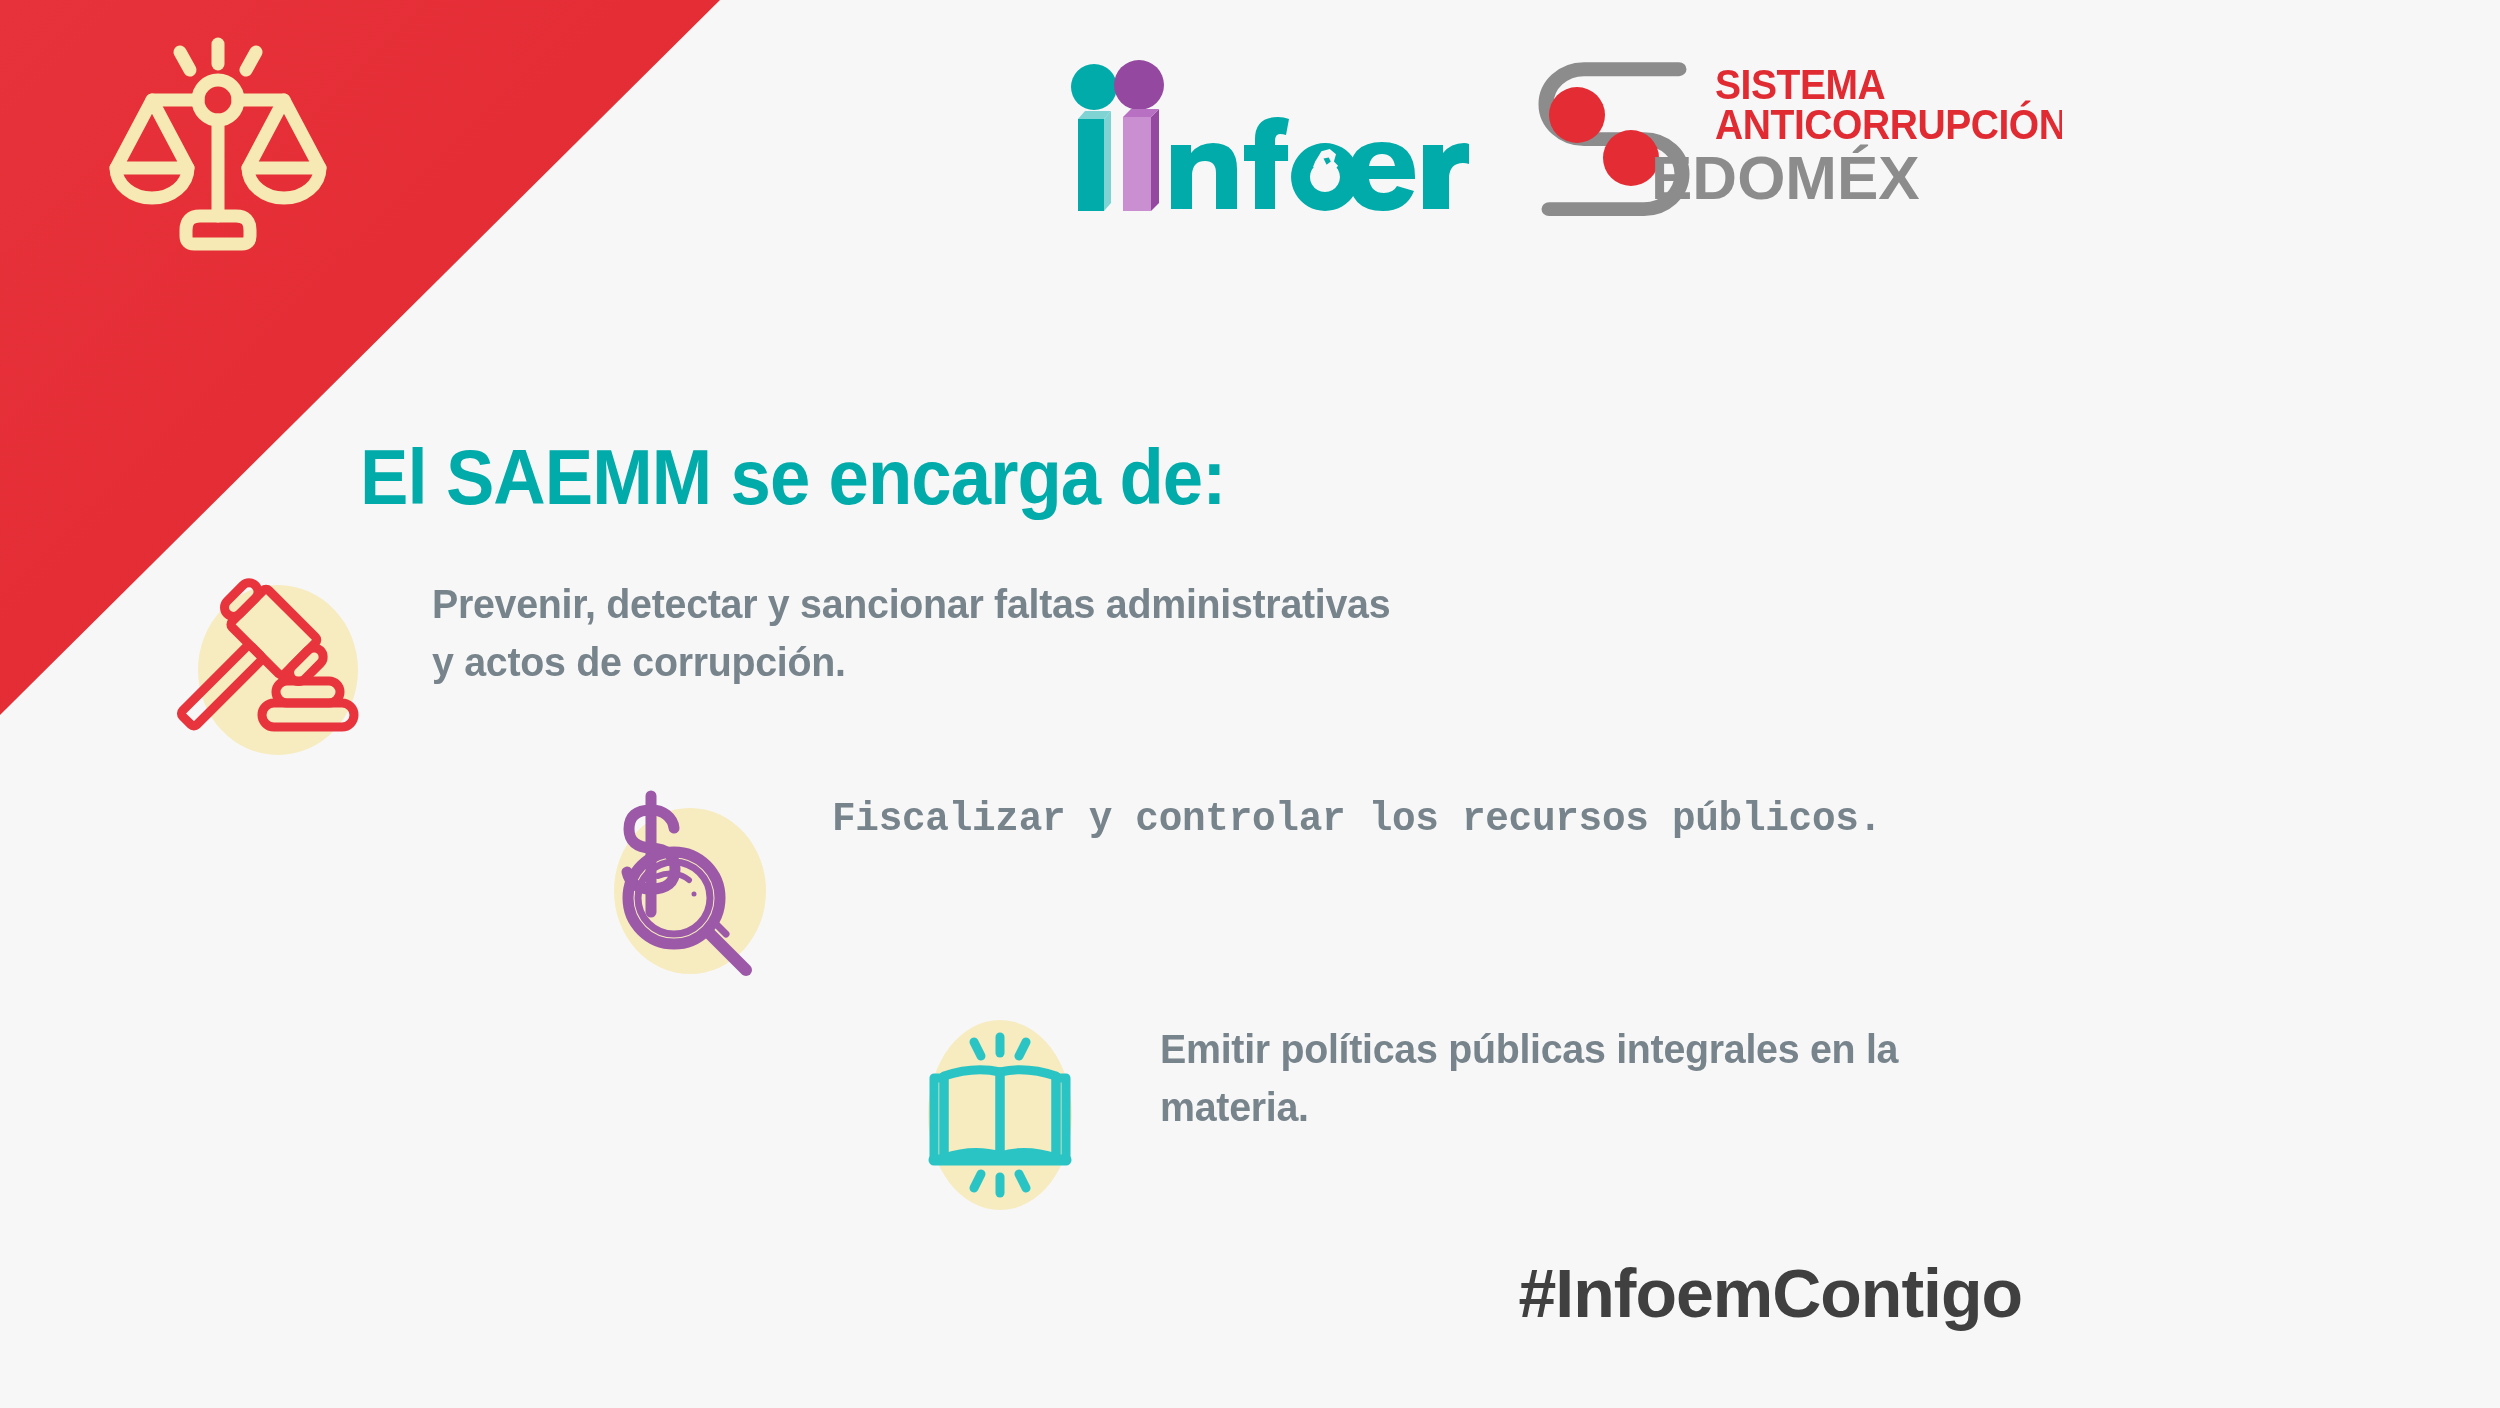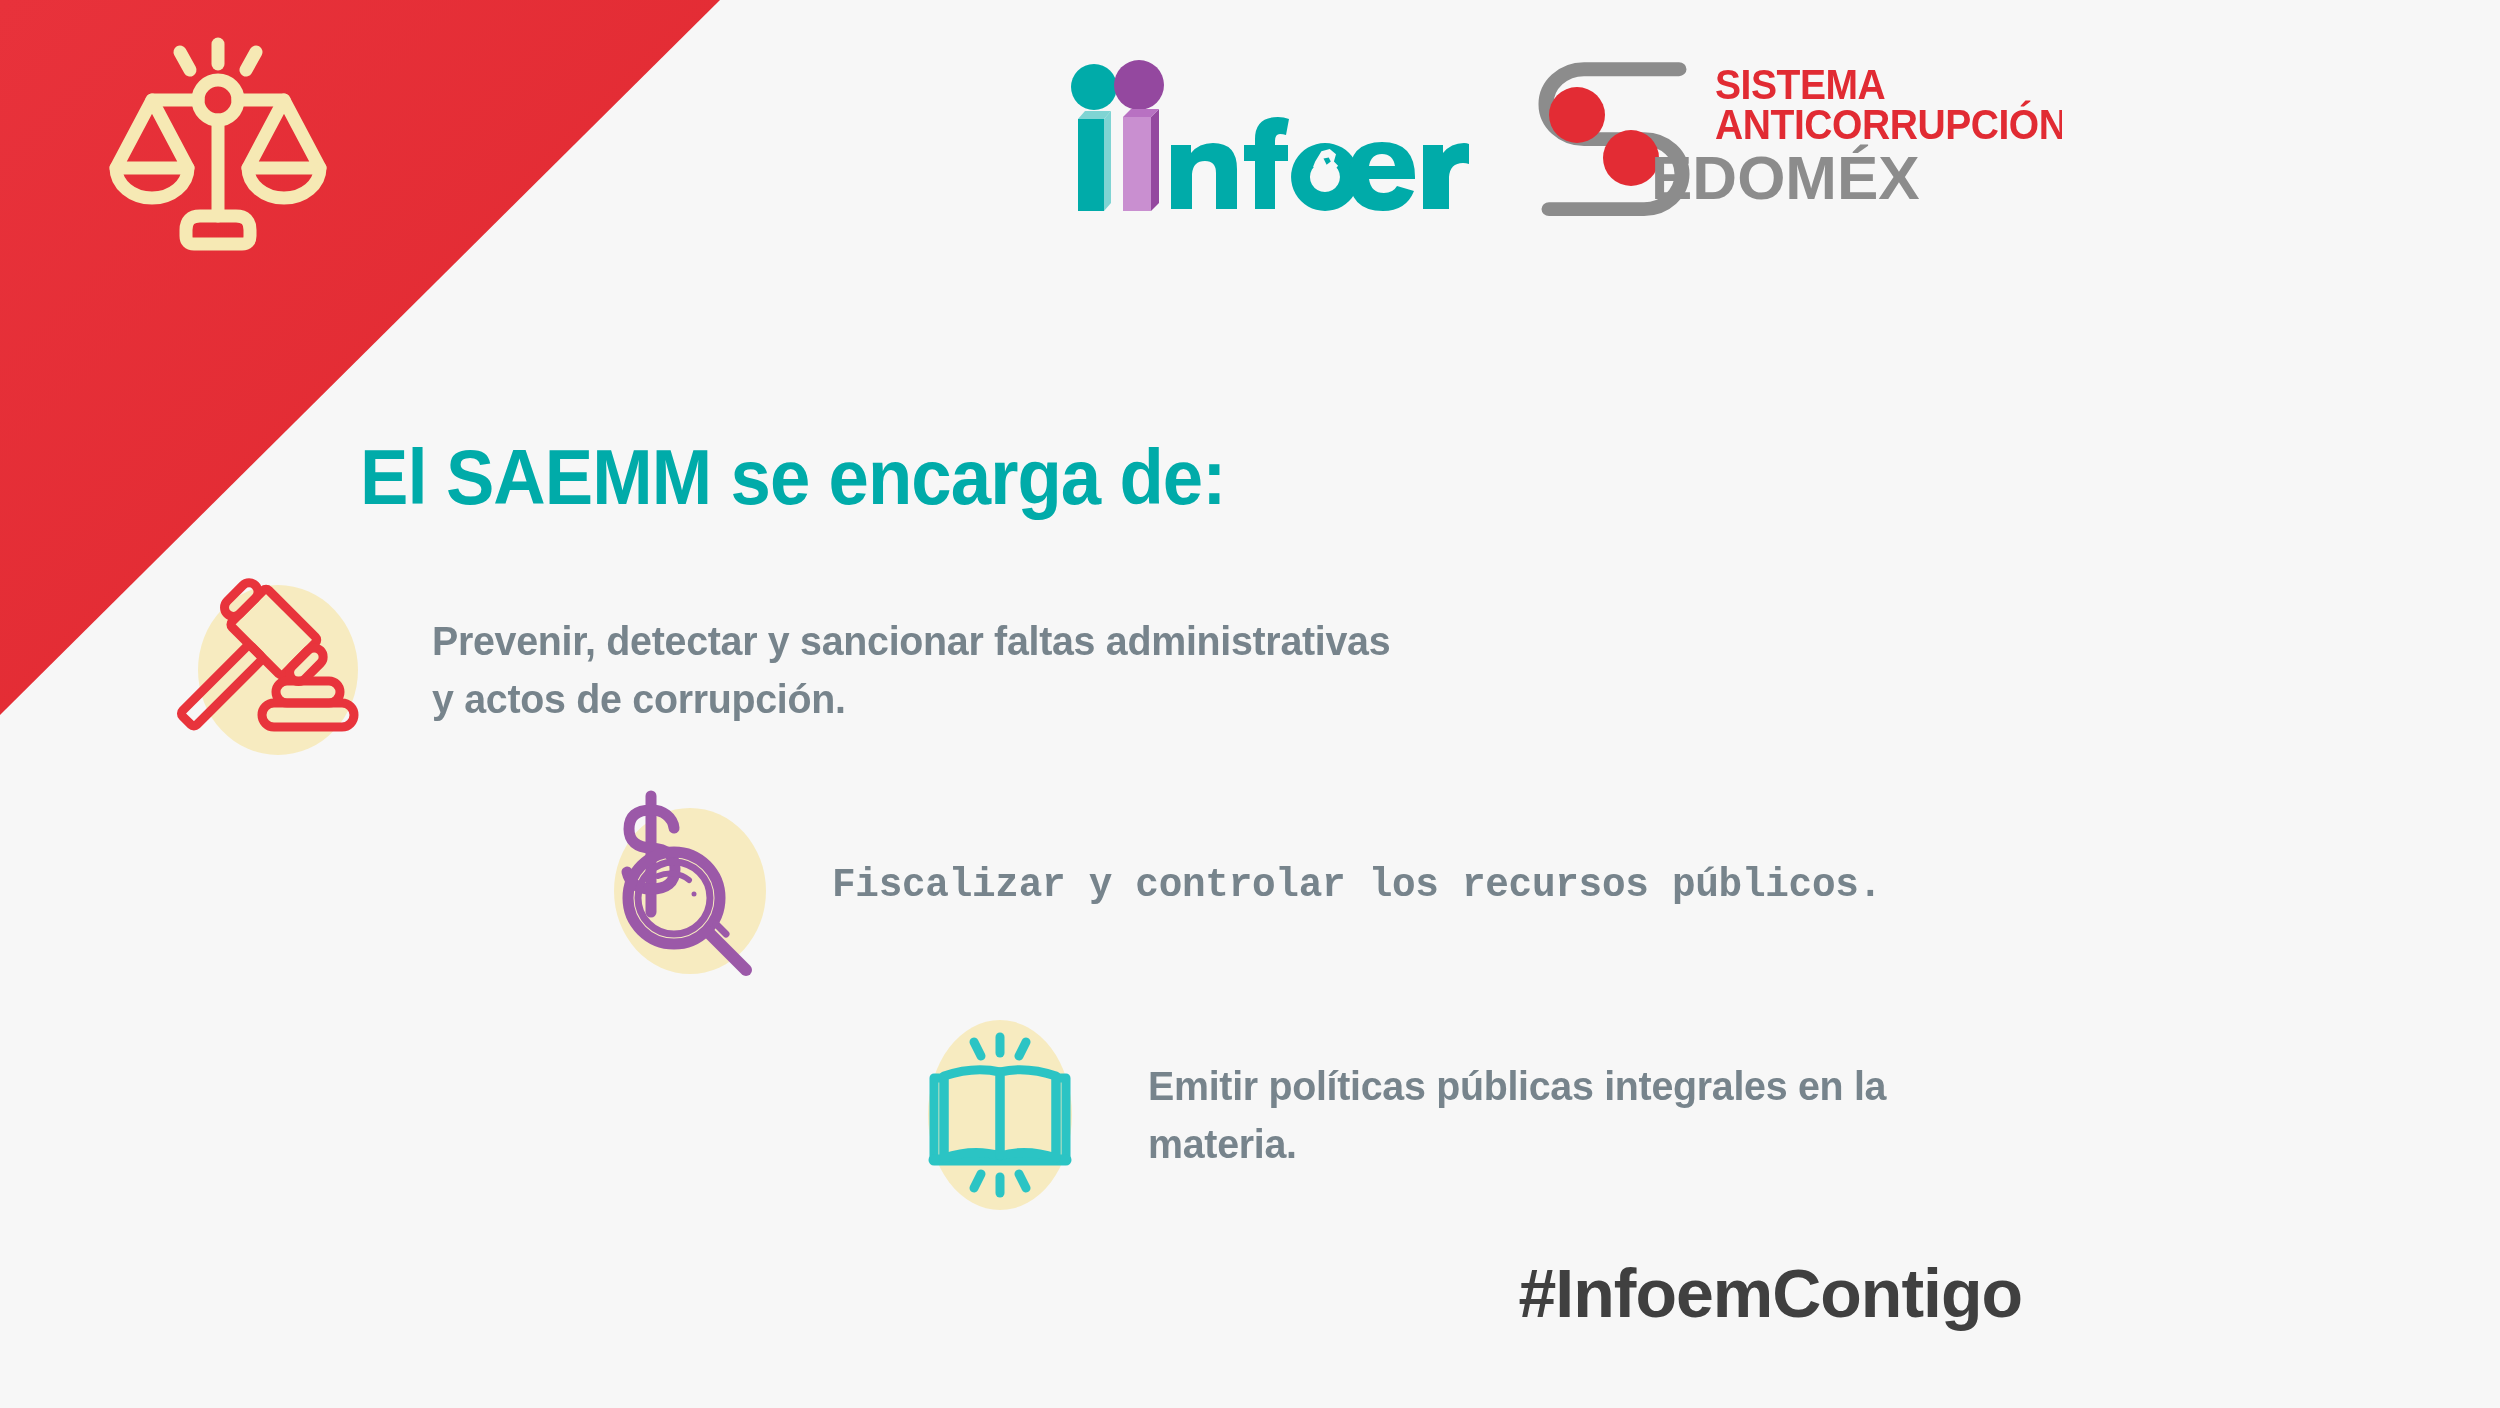--- a/index.html
+++ b/index.html
@@ -109,21 +109,21 @@
     transform: scaleX(0.93);
     transform-origin: left top;
   }
   .headline .hl-strong { font-weight: bold; letter-spacing: -1px; }
   .headline .hl-rest { font-weight: bold; letter-spacing: -1px; }
 
   
   .bullet {
     position: absolute;
     display: flex;
-    align-items: center;
+    align-items: flex-start;
   }
   .bullet-icon {
     position: relative;
     flex: 0 0 auto;
     width: 190px;
     height: 190px;
   }
   .icon-disc {
     position: absolute;
     background: #F7EBC0;
@@ -137,21 +137,21 @@
     letter-spacing: -0.3px;
     transform: scaleX(0.96);
     transform-origin: left center;
     white-space: pre-line;
   }
 
   #bullet-1 { left: 176px; top: 575px; }
   #bullet-1 .bullet-text { margin-left: 66px; }
   #bullet-2 { left: 596px; top: 790px; font-family: Liberation Mono, monospace; }
   #bullet-2 .bullet-text { margin-left: 46px; }
-  #bullet-3 { left: 908px; top: 1020px; }
+  #bullet-3 { left: 908px; top: 1020px; gap: 12px; }
   #bullet-3 .bullet-text { margin-left: 50px; }
 
   
   .hashtag {
     position: absolute;
     right: 40px;
     top: 1254px;
     font-size: 68px;
     font-weight: bold;
     color: #404040;

